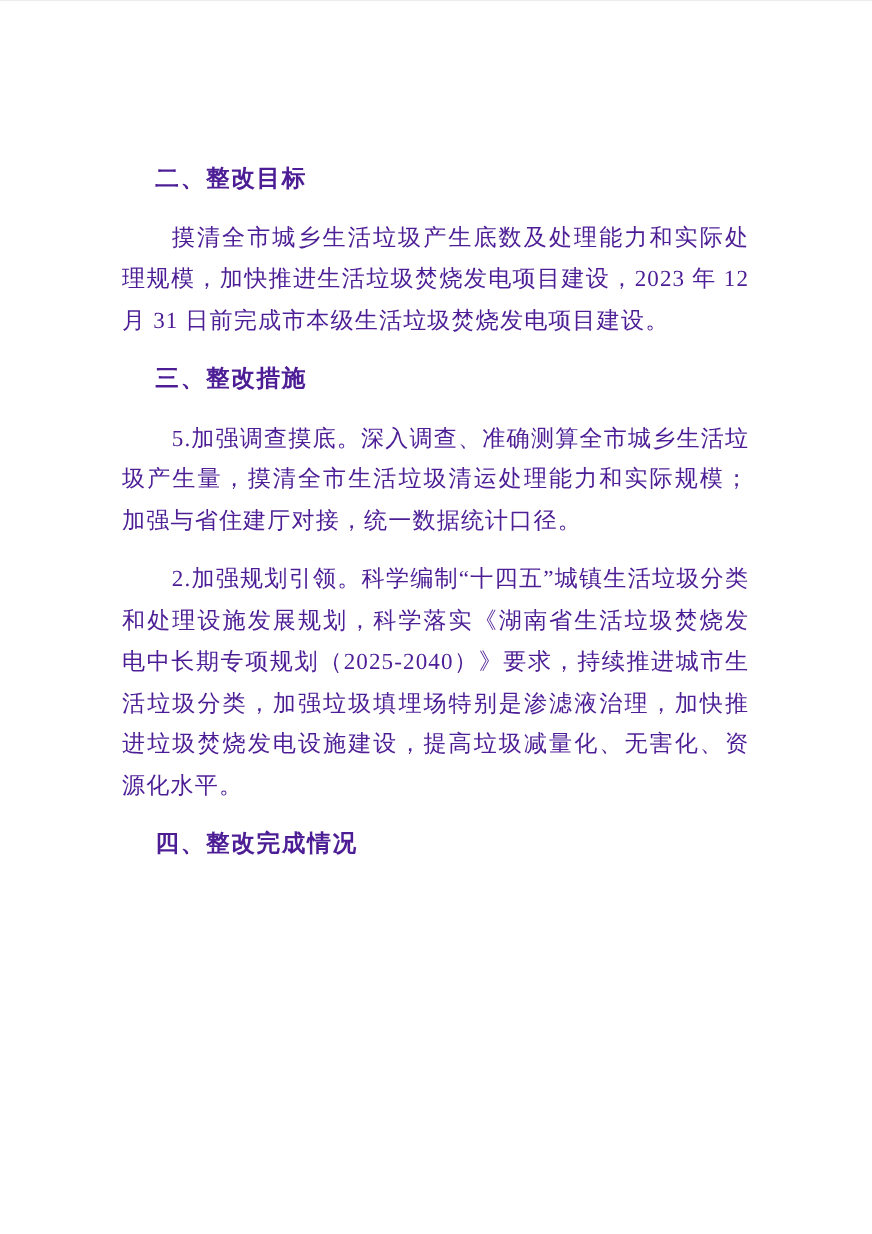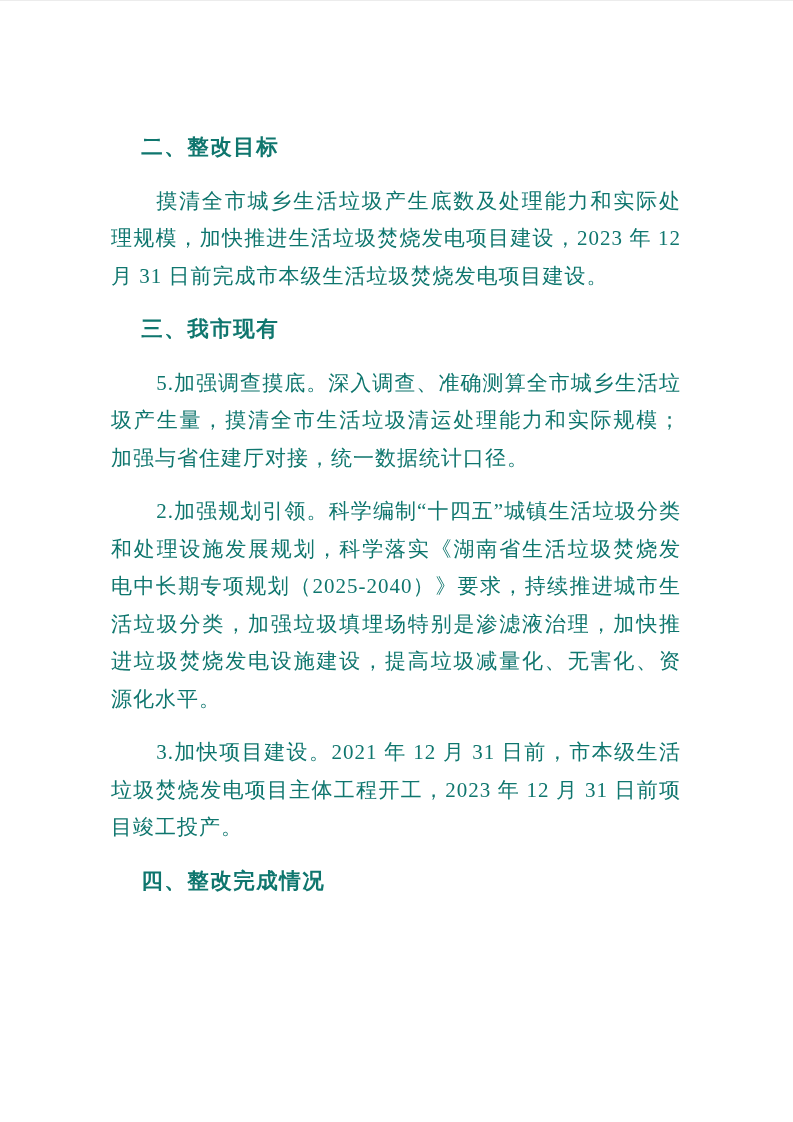--- a/index.html
+++ b/index.html
@@ -12,27 +12,27 @@
     width: 793px;
     height: 1122px;
     background: #ffffff;
     overflow: hidden;
     border-top: 1px solid #ececec;
     box-sizing: border-box;
   }
   .content {
     position: absolute;
     left: 95px;
-    top: 128px;
+    top: 143px;
     width: 602px;
     font-family: "Liberation Serif", serif;
     font-size: 21px;
     line-height: 37.5px;
     letter-spacing: 1px;
-    color: #0f766e;
+    color: #4c1d95;
     text-align: justify;
   }
   .heading {
     margin: 0;
     font-family: "Liberation Sans", sans-serif;
     font-weight: 700;
     font-size: 21.5px;
     letter-spacing: 1.5px;
     text-indent: 2.15em;
     text-align: left;
@@ -48,26 +48,25 @@
 </head>
 <body>
 
 <div class="page">
   <div class="content">
 
     <h2 class="heading">二、整改目标</h2>
 
     <p class="para">摸清全市城乡生活垃圾产生底数及处理能力和实际处理规模，加快推进生活垃圾焚烧发电项目建设，2023 年 12 月 31 日前完成市本级生活垃圾焚烧发电项目建设。</p>
 
-    <h2 class="heading">三、我市现有</h2>
+    <h2 class="heading">三、整改措施</h2>
 
     <p class="para">5.加强调查摸底。深入调查、准确测算全市城乡生活垃圾产生量，摸清全市生活垃圾清运处理能力和实际规模；加强与省住建厅对接，统一数据统计口径。</p>
 
     <p class="para">2.加强规划引领。科学编制“十四五”城镇生活垃圾分类和处理设施发展规划，科学落实《湖南省生活垃圾焚烧发电中长期专项规划（2025-2040）》要求，持续推进城市生活垃圾分类，加强垃圾填埋场特别是渗滤液治理，加快推进垃圾焚烧发电设施建设，提高垃圾减量化、无害化、资源化水平。</p>
 
-    <p class="para">3.加快项目建设。2021 年 12 月 31 日前，市本级生活垃圾焚烧发电项目主体工程开工，2023 年 12 月 31 日前项目竣工投产。</p>
 
     <h2 class="heading">四、整改完成情况</h2>
 
 
 
   </div>
 </div>
 
 </body></html>

